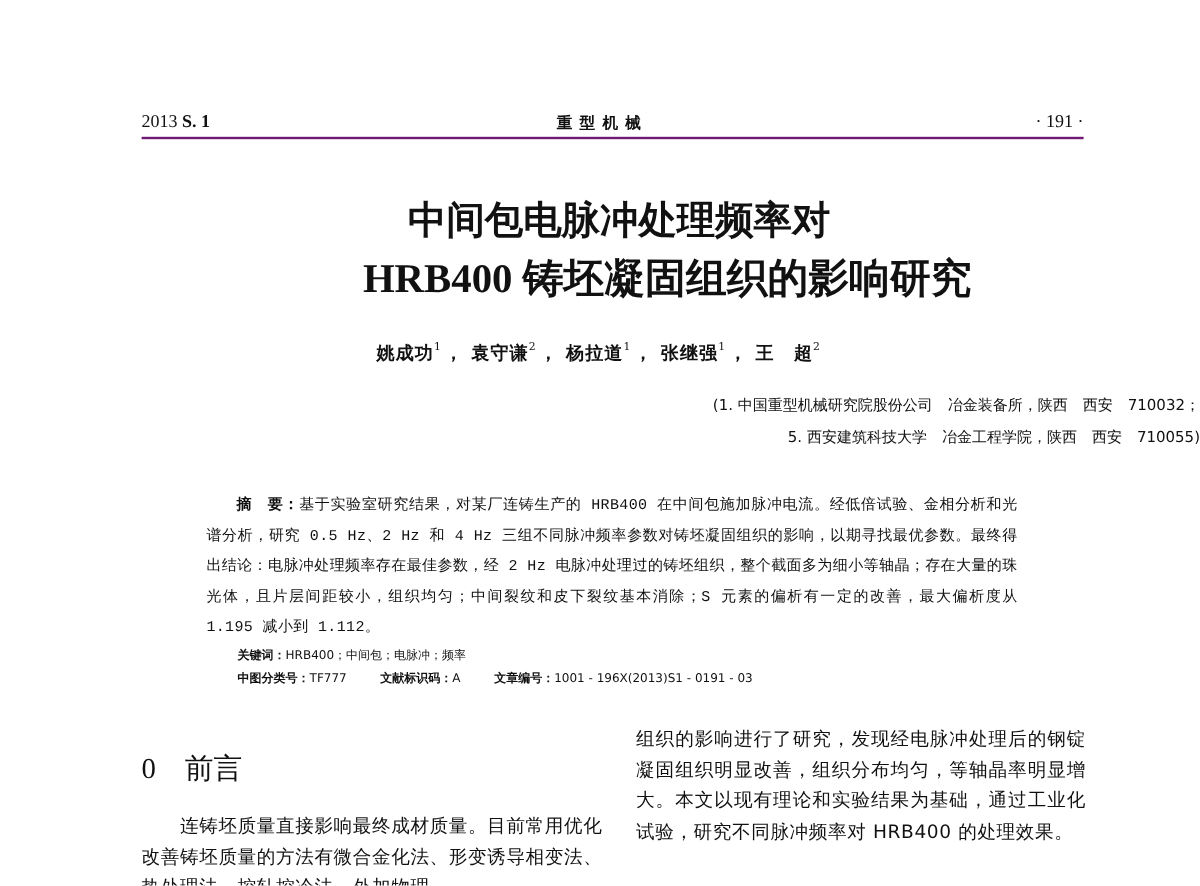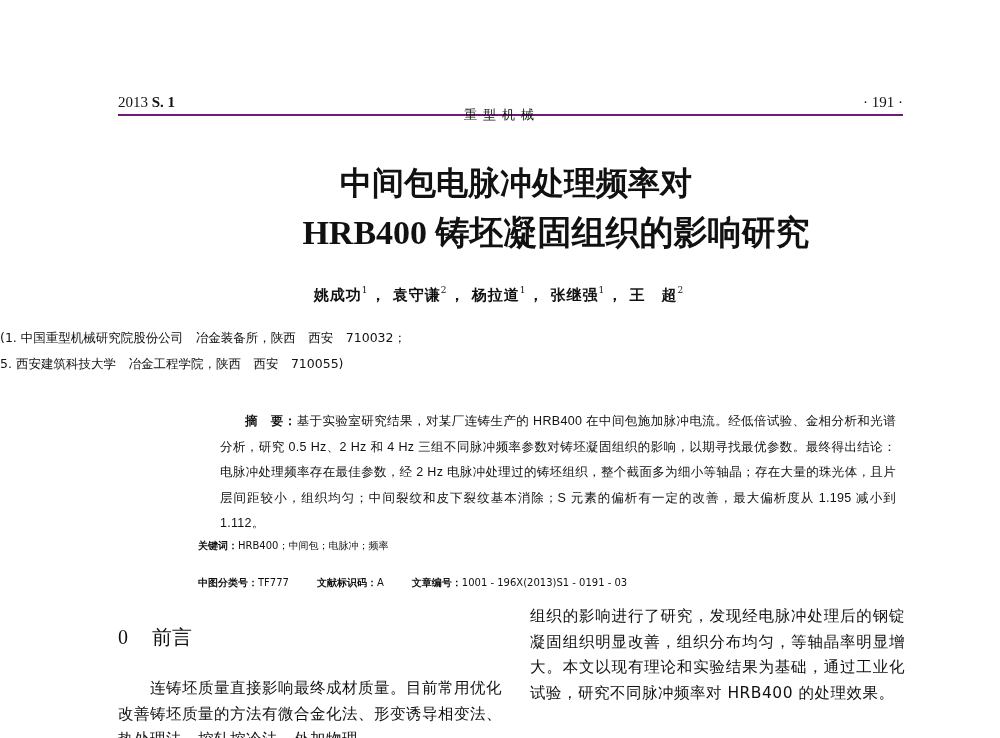--- a/index.html
+++ b/index.html
@@ -19,21 +19,21 @@
       position: absolute;
       left: 118px;
       top: 92px;
       width: 785px;
       height: 22px;
       border-bottom: 2px solid #701a75;
       font-size: 14px;
     }
     .hdr-left { position: absolute; left: 0; top: 2px; font-family: "Liberation Serif", serif; font-size: 15px; }
     .hdr-left b { font-weight: bold; }
-    .hdr-center { position: absolute; left: 346px; top: 14px; font-size: 13px; letter-spacing: 6px; font-weight: normal; text-align: right; }
+    .hdr-center { position: absolute; left: 346px; top: 2px; font-size: 13px; letter-spacing: 6px; font-weight: bold; text-align: right; }
     .hdr-right { position: absolute; right: 0; top: 2px; font-family: "Liberation Serif", serif; font-size: 15px; margin-left: 13px; }
 
     .title {
       position: absolute;
       left: 16px;
       width: 1000px;
       text-align: center;
       font-size: 32px;
       line-height: 46px;
       color: #111;
@@ -51,59 +51,58 @@
       font-size: 15px;
       font-weight: bold;
       letter-spacing: 1px;
     }
     .authors sup { font-size: 9px; font-weight: normal; vertical-align: 7px; margin-right: 2px; }
 
     .affil {
       position: absolute;
       left: 0;
       width: 1000px;
-      text-align: left;
+      text-align: right;
       font-size: 12.5px;
       font-family: "DejaVu Sans", sans-serif;
     }
     .affil-1 { top: 330px; }
     .affil-2 { top: 356px; }
 
     .abstract {
       position: absolute;
       left: 172px;
       top: 409px;
       width: 676px;
-      font-family: Liberation Sans, sans-serif;
+      font-family: Liberation Mono, monospace;
       font-size: 12.5px;
       line-height: 25.5px;
       text-align: justify;
       text-indent: 25px;
       letter-spacing: 0.3px;
-      margin-left: 48px;
     }
     .abstract .label { font-weight: bold; }
 
     .meta-line {
       position: absolute;
       left: 198px;
       font-family: "DejaVu Sans", sans-serif;
       font-size: 10px;
       white-space: pre;
     }
     .meta-kw { top: 539px; }
-    .meta-cls { top: 576px; }
+    .meta-cls { top: 558px; }
     .meta-line .label { font-weight: bold; }
     .gap { display: inline-block; width: 28px; }
 
     .section-heading {
       position: absolute;
       left: 118px;
       top: 624px;
-      font-size: 20px;
+      font-size: 24px;
     }
     .section-heading .num { font-family: "Liberation Serif", serif; margin-right: 24px; }
 
     .col {
       position: absolute;
       font-family: "DejaVu Sans", sans-serif;
       font-size: 15.5px;
       line-height: 25.5px;
       text-align: justify;
       letter-spacing: 0.5px;

